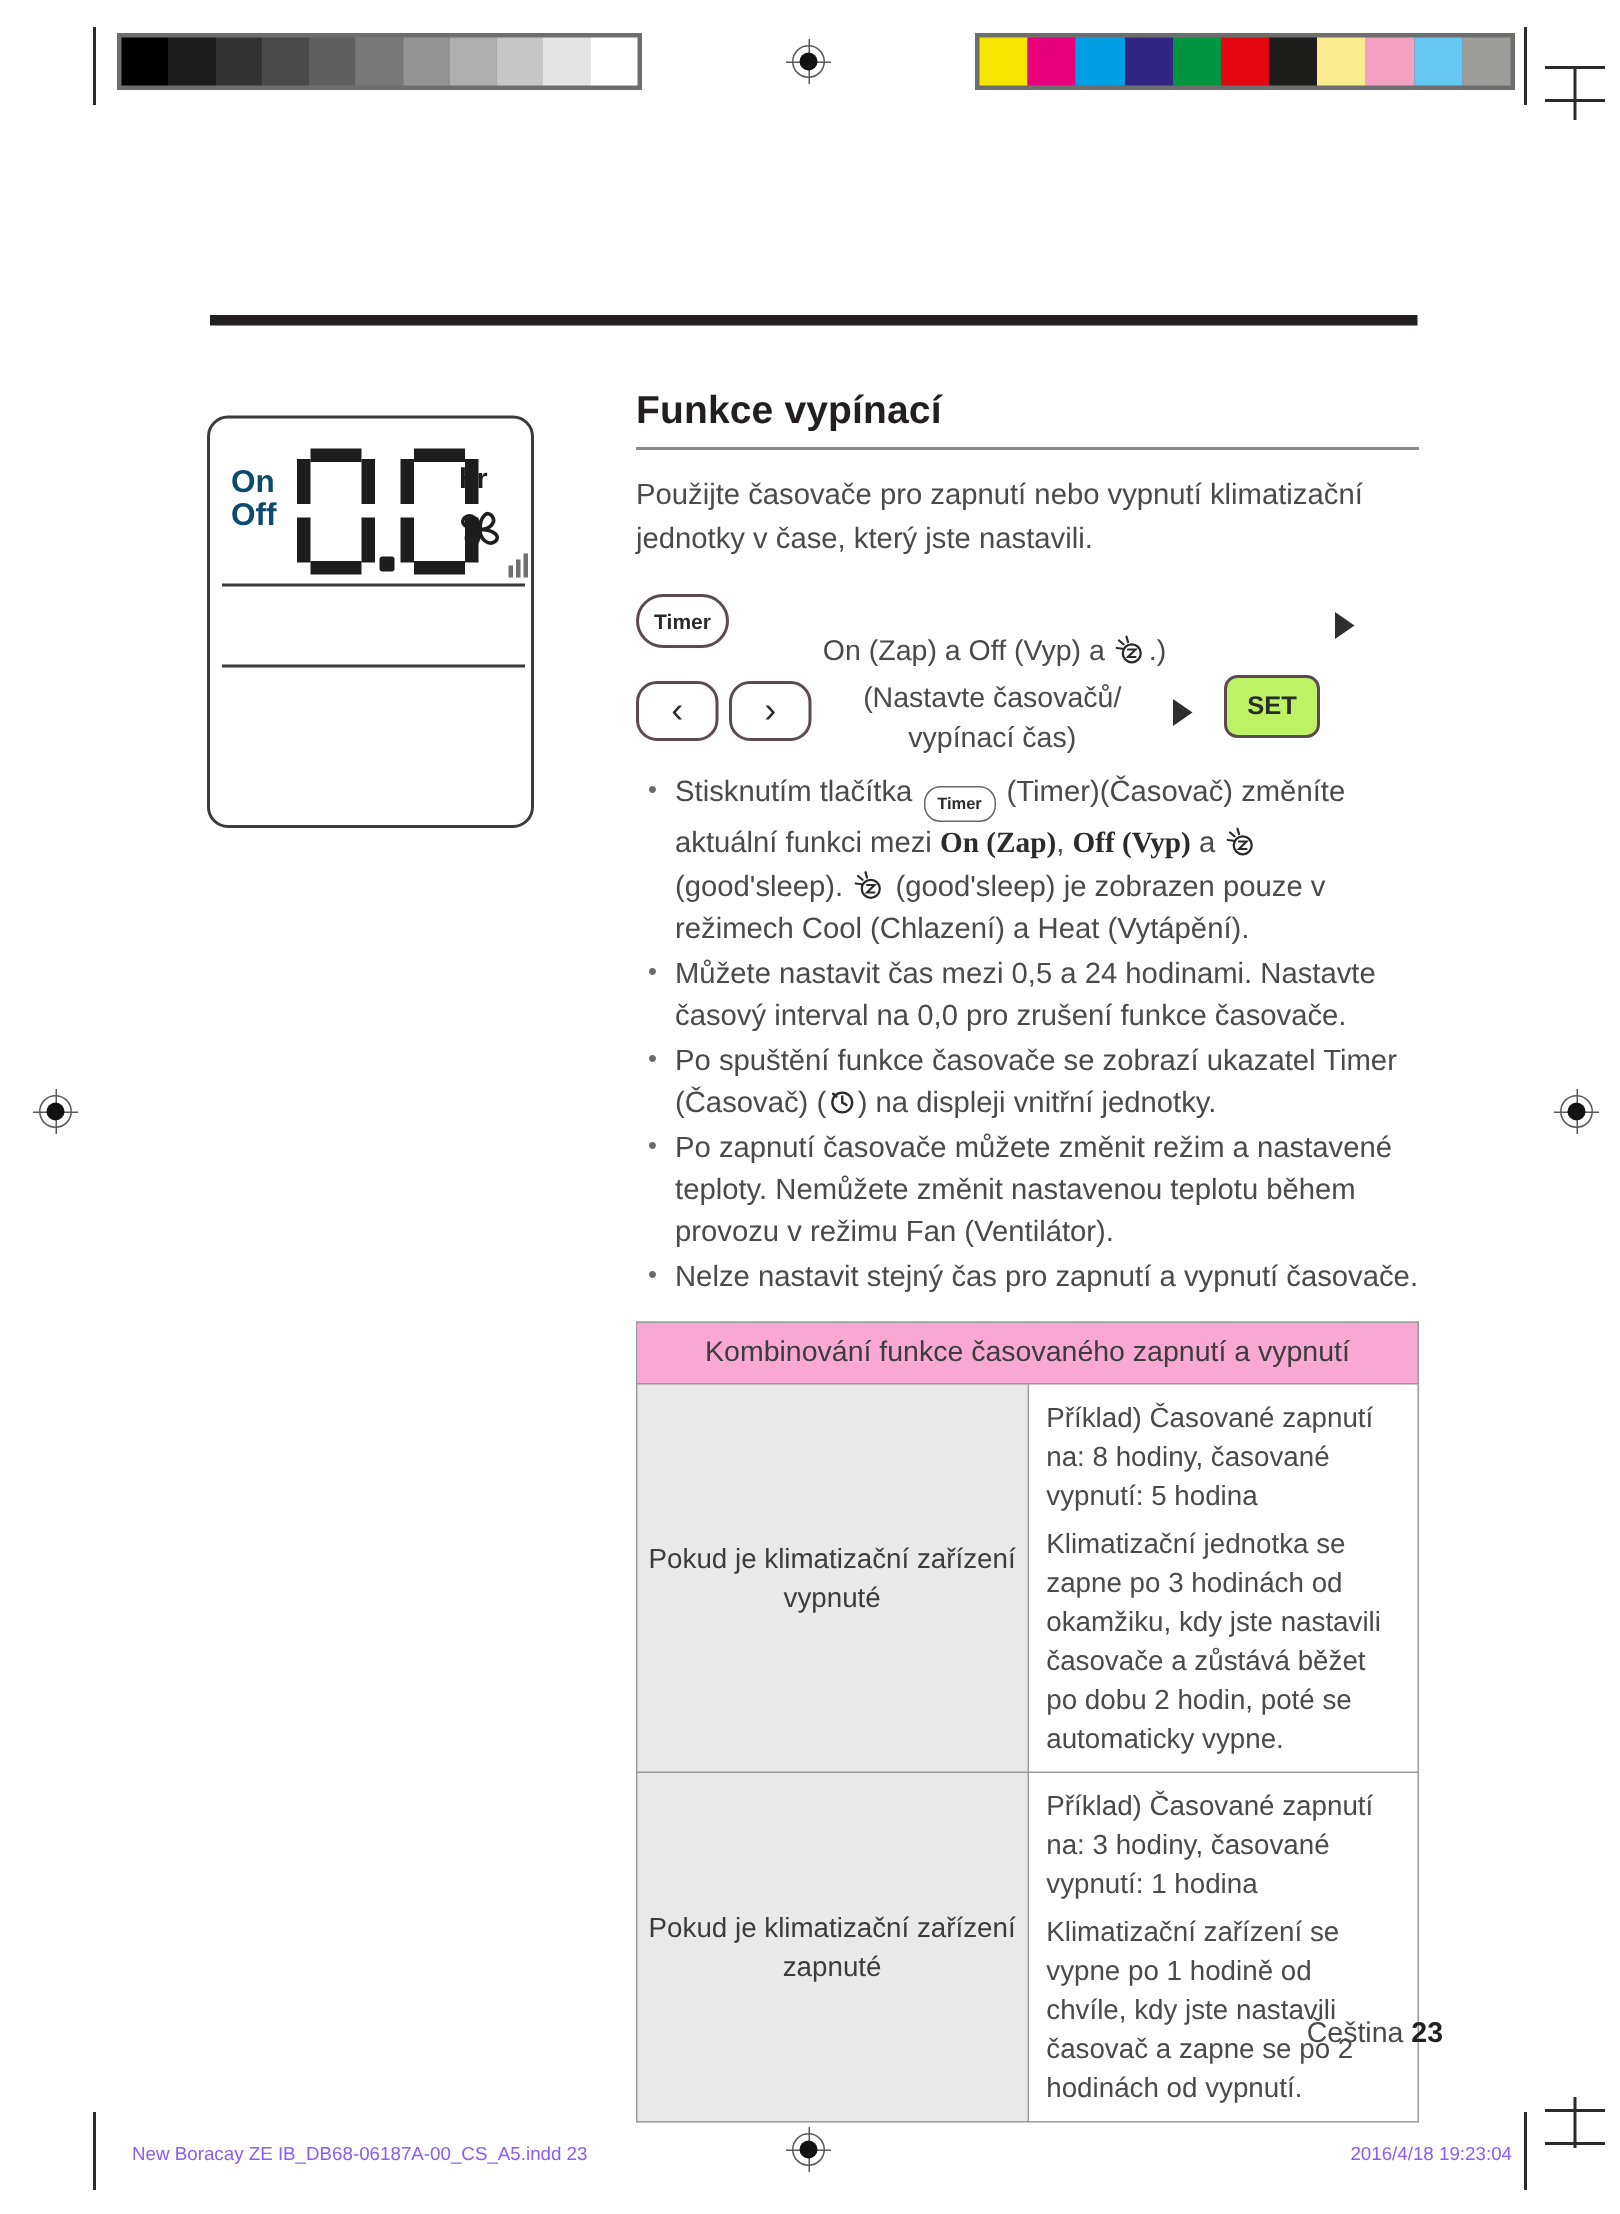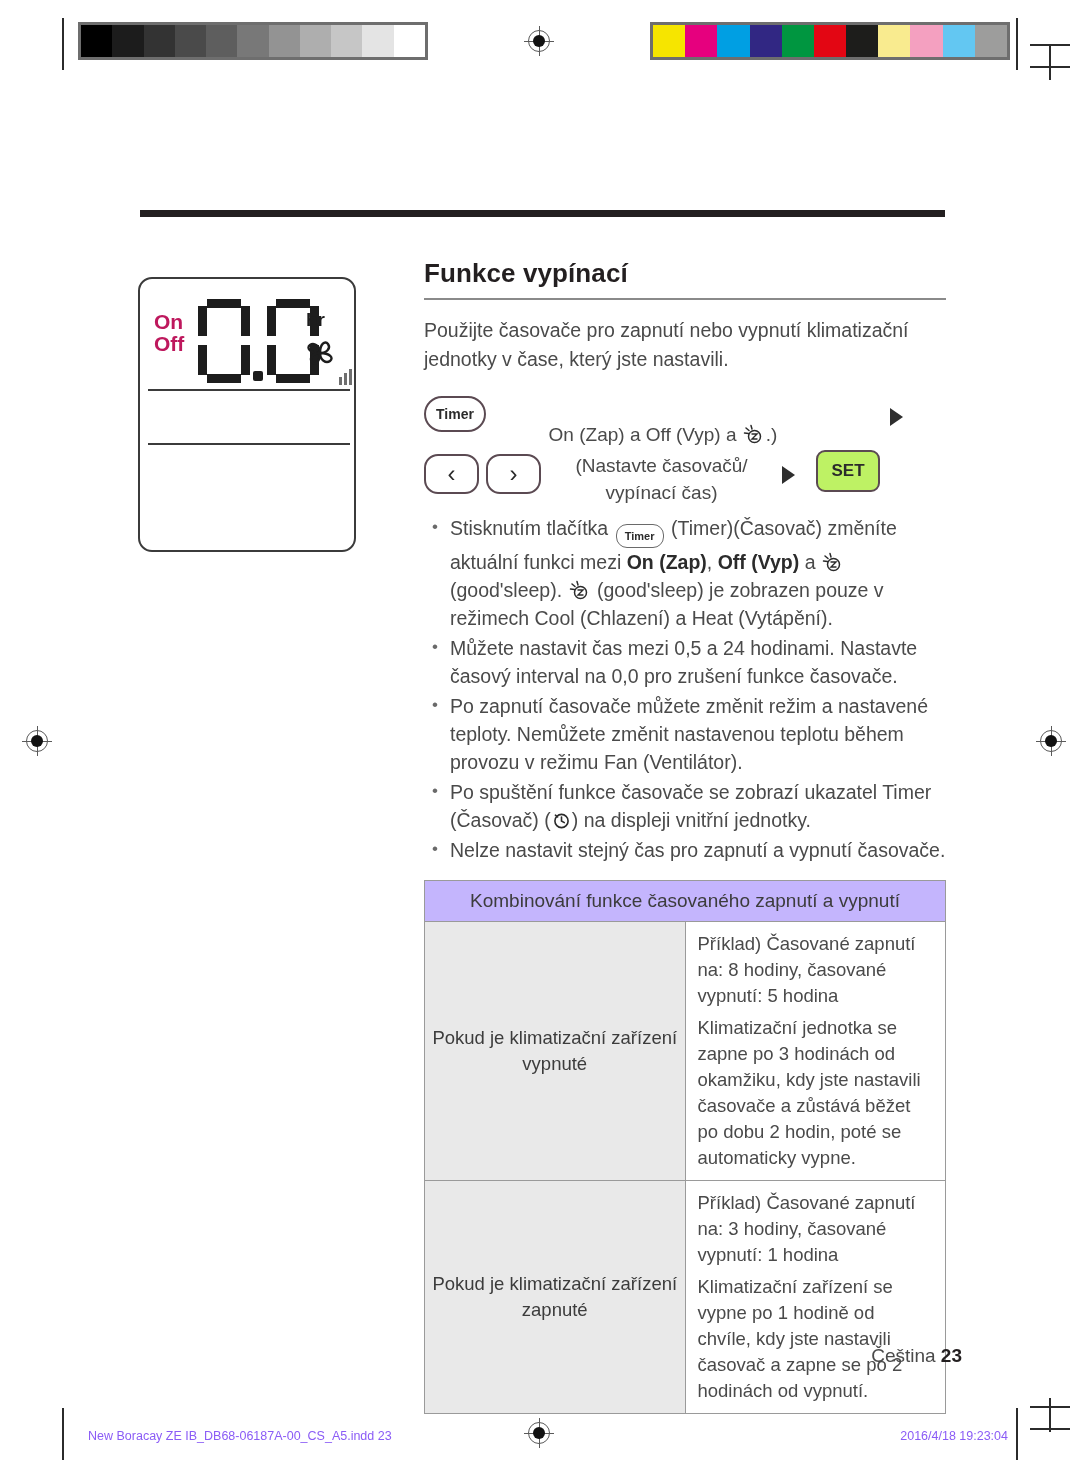--- a/index.html
+++ b/index.html
@@ -47,21 +47,21 @@
   .content{position:absolute;left:0;top:0;width:1080px;height:1476px;}
 
   .top-rule{position:absolute;left:140px;top:210px;width:805px;height:7px;background:#231f20;}
 
   
   .lcd{position:absolute;left:138px;top:277px;width:218px;height:275px;
     border:2px solid #3b3b3b;border-radius:14px;box-sizing:border-box;background:#fff;}
   .lcd-sep{position:absolute;background:#3b3b3b;height:1.6px;}
   .lcd-sep.a{left:8px;top:110px;width:202px;}
   .lcd-sep.b{left:8px;top:164px;width:202px;}
-  .onoff{position:absolute;left:14px;top:32px;font-size:21px;line-height:22px;color:#be185d;font-weight:600;}
+  .onoff{position:absolute;left:14px;top:32px;font-size:21px;line-height:22px;color:#0c4a6e;font-weight:600;}
   .digits{position:absolute;left:58px;top:20px;display:flex;align-items:flex-start;}
   .seven-seg{width:52px;height:84px;position:relative;}
   .seven-seg i{position:absolute;background:#1d1d1d;}
   .sg-a{left:9px;top:0;width:34px;height:9px;}
   .sg-b{right:0;top:7px;width:9px;height:30px;}
   .sg-c{right:0;top:46px;width:9px;height:30px;}
   .sg-d{left:9px;bottom:0;width:34px;height:9px;}
   .sg-e{left:0;top:46px;width:9px;height:30px;}
   .sg-f{left:0;top:7px;width:9px;height:30px;}
   .dot{width:10px;height:10px;border-radius:2px;background:#1d1d1d;align-self:flex-end;margin:0 4px 2px 3px;}
@@ -92,40 +92,40 @@
     border-top:9px solid transparent;border-bottom:9px solid transparent;}
   .tri1{left:466px;top:14px;}
   .tri2{left:358px;top:72px;}
   .btn-set{position:absolute;left:392px;top:56px;width:64px;height:42px;border:2px solid #5b4a52;border-radius:9px;
     box-sizing:border-box;display:flex;align-items:center;justify-content:center;font-size:17px;font-weight:600;color:#2b2b2b;background:#bef264;}
 
   
   ul.bl{list-style:none;margin:0;padding:0;}
   ul.bl li{position:relative;padding-left:26px;font-size:19.5px;line-height:28px;color:#4a4a4a;margin-bottom:2px;}
   ul.bl li::before{content:"•";position:absolute;left:8px;top:-1px;color:#6a6a6a;font-size:17px;}
-  .bold{font-weight:700;color:#2b2b2b;}
+  .bold{font-weight:700;color:#2b2b2b;font-family:Liberation Serif, serif;}
 
   .note-head{display:flex;align-items:center;gap:10px;margin:18px 0 8px;}
   .note-ic{width:25px;height:25px;border-radius:50%;background:#2b2b2b;position:relative;flex:none;}
   .note-ic::after{content:"";position:absolute;left:7px;top:5px;width:11px;height:15px;background:#fff;
     border-radius:1px;}
   .note-ic i{position:absolute;left:9px;width:7px;height:1.4px;background:#2b2b2b;z-index:2;}
   .note-head h2{margin:0;font-size:19px;font-weight:700;color:#231f20;letter-spacing:.4px;}
 
   
   .ic-timer{display:inline-flex;align-items:center;justify-content:center;width:46px;height:22px;
     border:1.6px solid #6a6a6a;border-radius:11px;font-size:11px;font-weight:700;color:#2b2b2b;
     vertical-align:-5px;margin:0 2px;}
   .ic-sleep{display:inline-block;width:22px;height:22px;vertical-align:-5px;margin:0 1px;}
   .ic-clock{display:inline-block;width:19px;height:19px;vertical-align:-3px;margin:0 1px;}
 
   
   table.tbl{border-collapse:collapse;width:522px;margin-top:16px;table-layout:fixed;}
   table.tbl td{border:1px solid #9a9a9a;vertical-align:middle;}
-  td.thead{background:#c4b5fd;text-align:center;font-size:19px;color:#3c3c3c;padding:9px 6px;}
+  td.thead{background:#f9a8d4;text-align:center;font-size:19px;color:#3c3c3c;padding:9px 6px;}
   td.lab{background:#e9e9e9;width:122px;text-align:center;font-size:18.5px;line-height:26px;color:#3c3c3c;padding:10px 6px;}
   td.val{padding:9px 12px;font-size:18.5px;line-height:26px;color:#4a4a4a;background:#fff;}
   td.val p{margin:0 0 6px;}
   td.val p:last-child{margin-bottom:0;}
 
   .pagenum{position:absolute;right:118px;top:1345px;font-size:19px;color:#4a4a4a;}
   .pagenum b{color:#231f20;font-weight:700;}
 
   .footer{position:absolute;top:1429px;font-size:12.5px;color:#8b5cf6;white-space:nowrap;}
   .f-left{left:88px;}
@@ -280,28 +280,28 @@
                 <circle cx="11.5" cy="12.5" r="6"></circle>
                 <path d="M3 4 L6 6.5 M8 1.5 L9 5 M1.5 9 L5.5 9.5"></path>
                 <path d="M9 10 h5 l-5 5 h5" stroke-width="1.4"></path>
               </g>
             </svg></span><span> (good'sleep) je zobrazen pouze v režimech Cool (Chlazení) a Heat (Vytápění).</span></li>
     </ul>
 
 
     <ul class="bl">
       <li>Můžete nastavit čas mezi 0,5 a 24 hodinami. Nastavte časový interval na 0,0 pro zrušení funkce časovače.</li>
-      <li>Po zapnutí časovače můžete změnit režim a nastavené teploty. Nemůžete změnit nastavenou teplotu během provozu v režimu Fan (Ventilátor).</li>
       <li><span>Po spuštění funkce časovače se zobrazí ukazatel Timer (Časovač) (</span><span class="ic-clock"><svg width="19" height="19" viewBox="0 0 19 19">
               <g stroke="#2b2b2b" stroke-width="1.6" fill="none" stroke-linecap="round">
                 <circle cx="9.5" cy="10" r="6.6"></circle>
                 <path d="M9.5 6 V10 L12.3 11.6"></path>
                 <path d="M3.4 4.2 L5.6 6"></path>
               </g>
             </svg></span><span>) na displeji vnitřní jednotky.</span></li>
+      <li>Po zapnutí časovače můžete změnit režim a nastavené teploty. Nemůžete změnit nastavenou teplotu během provozu v režimu Fan (Ventilátor).</li>
       <li>Nelze nastavit stejný čas pro zapnutí a vypnutí časovače.</li>
     </ul>
 
     <table class="tbl">
       <tbody>
           <tr>
         <td class="thead" colspan="2">Kombinování funkce časovaného zapnutí a vypnutí</td>
       </tr>
       <tr>
         <td class="lab">Pokud je klimatizační zařízení vypnuté</td>

